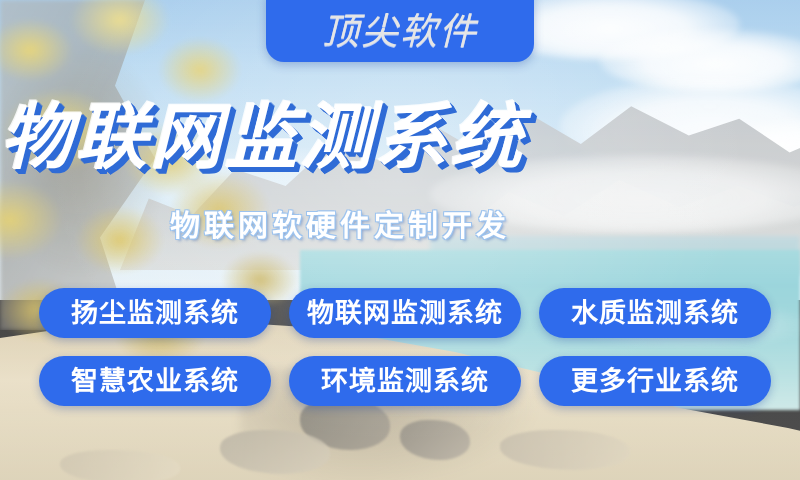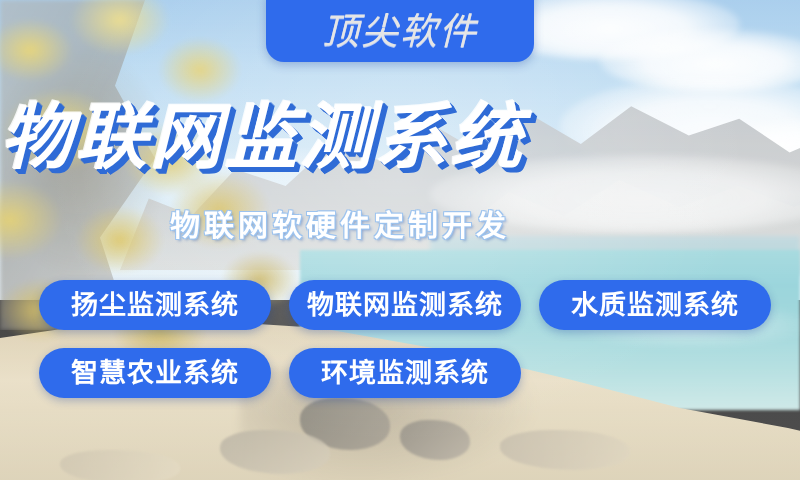--- a/index.html
+++ b/index.html
@@ -250,21 +250,21 @@
       1px -1px 0 var(--subtitle-outline),
      -1px -1px 0 var(--subtitle-outline),
       2px 2px 3px rgba(40,90,180,.45);
   }
 
   
   .pill-grid {
     position: absolute;
     left: 50%;
     transform: translateX(-50%);
-    top: 280px;
+    top: 288px;
     width: 722px;
     display: grid;
     grid-template-columns: repeat(3, 232px);
     grid-auto-rows: 50px;
     column-gap: 13px;
     row-gap: 28px;
     gap: 18px;
   }
   .pill {
     background: var(--brand);
@@ -323,16 +323,17 @@
     <div class="headline">物联网监测系统</div>
 
     <div class="subtitle">物联网软硬件定制开发</div>
 
     <div class="pill-grid">
       <div class="pill">扬尘监测系统</div>
       <div class="pill">物联网监测系统</div>
       <div class="pill">水质监测系统</div>
       <div class="pill">智慧农业系统</div>
       <div class="pill">环境监测系统</div>
+      <div class="pill">更多行业系统</div>
     </div>
 
   </div>
 </div>
 
 </body></html>

